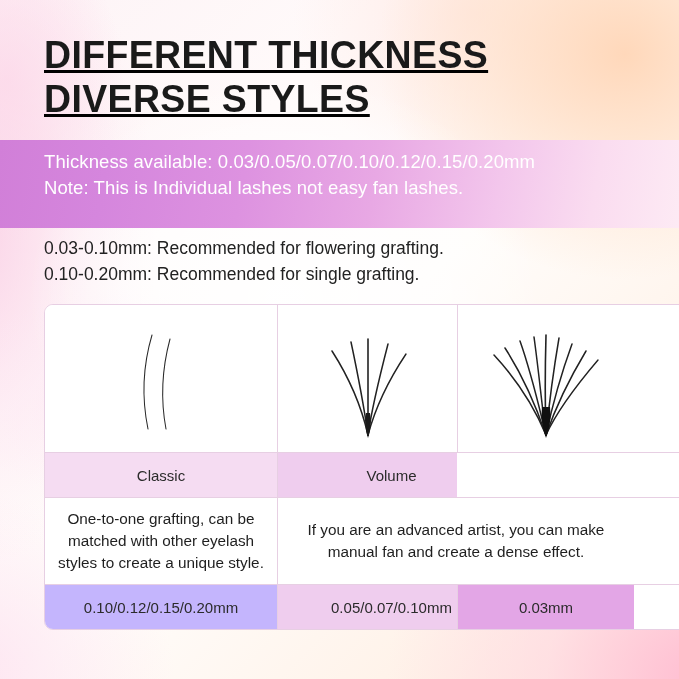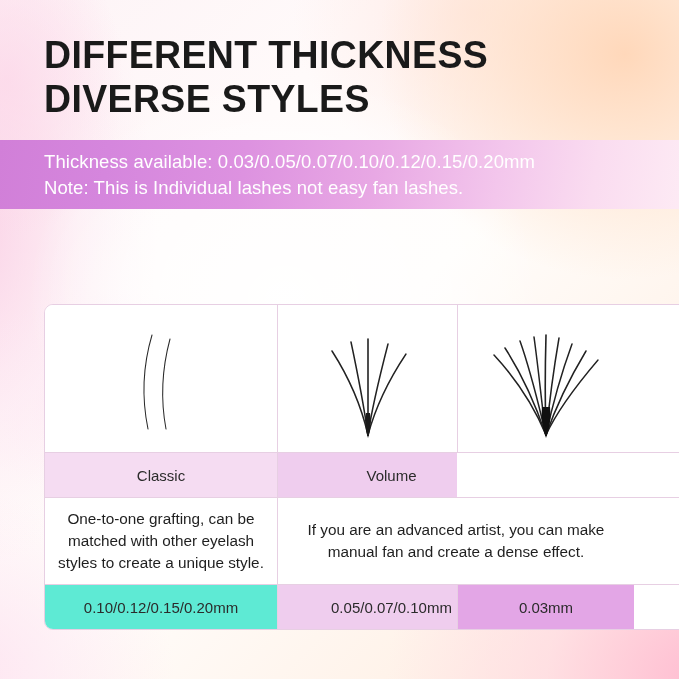--- a/index.html
+++ b/index.html
@@ -78,40 +78,41 @@
         rgba(255,255,255,0.55) 48%,
         rgba(255,255,255,0.0) 78%);
   }
 
   
   #headline {
     position: absolute;
     left: 44px;
     top: 33px;
     width: 600px;
+    text-decoration: underline;
   }
   #headline .line {
     font-family: "Liberation Sans", sans-serif;
     font-weight: bold;
     font-size: 39px;
     line-height: 44px;
     letter-spacing: 0.4px;
     color: #1a1a1a;
     white-space: nowrap;
     transform: scaleX(0.96);
     transform-origin: left center;
   }
 
   
   #banner {
     position: absolute;
     left: 0;
     top: 140px;
     width: 679px;
-    height: 69px;
+    height: 88px;
     background: linear-gradient(100deg,
         #d17fd8 0%,
         #d586dd 16%,
         #dd92e0 36%,
         #e8a8e4 55%,
         #f3c6ec 73%,
         #fadcf0 87%,
         #fdeaf4 100%);
   }
   #banner .banner-line1 {
@@ -212,21 +213,21 @@
     color: #1f1f1f;
   }
   .row-desc .desc-text { display: block; width: 100%; }
 
   
   .row-sizes .tcell {
     height: 44px;
     font-size: 15px;
     color: #2b2b2b;
   }
-  .sz-1 { background: #5eead4; }
+  .sz-1 { background: #c4b5fd; }
   .sz-2 { background: #efcdee; }
   .sz-3 { background: #e3a6e6; }
 </style>
 </head>
 <body>
 
 <div id="page">
 
   <div class="bg-layer bg-base"></div>
   <div class="bg-layer bg-pink-left"></div>
@@ -241,20 +242,24 @@
   <div id="headline">
     <div class="line">DIFFERENT THICKNESS</div>
     <div class="line">DIVERSE STYLES</div>
   </div>
 
   <div id="banner">
     <div class="banner-line1">Thickness available: 0.03/0.05/0.07/0.10/0.12/0.15/0.20mm</div>
     <div class="banner-line2">Note: This is Individual lashes not easy fan lashes.</div>
   </div>
 
+  <div id="subnotes">
+    <div class="sub-line">0.03-0.10mm: Recommended for flowering grafting.</div>
+    <div class="sub-line">0.10-0.20mm: Recommended for single grafting.</div>
+  </div>
 
   <div id="spec-table">
 
     <div class="trow row-images">
 
       <div class="tcell col1">
         <svg class="lash-art" width="70" height="125" viewBox="0 0 70 125">
           <path d="M26 18 C18 45, 15 78, 22 112" fill="none" stroke="#2a2a2a" stroke-width="1.05" stroke-linecap="round"></path>
           <path d="M44 22 C37 48, 34 80, 40 112" fill="none" stroke="#2a2a2a" stroke-width="1.05" stroke-linecap="round"></path>
         </svg>

